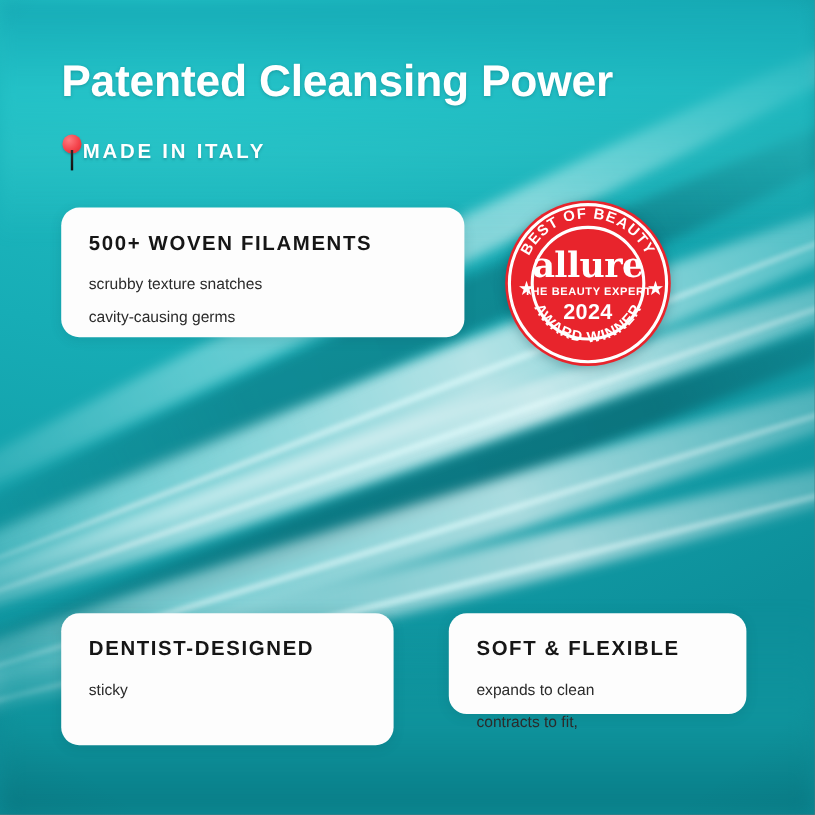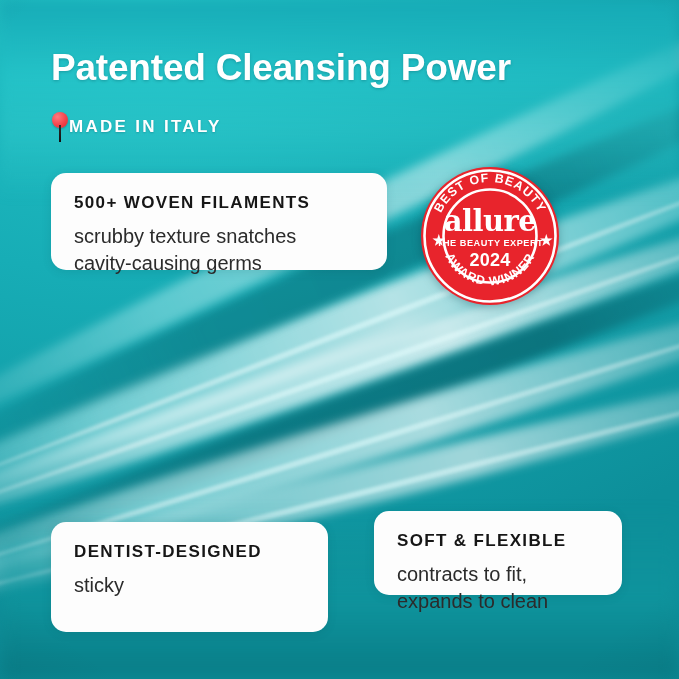--- a/index.html
+++ b/index.html
@@ -90,26 +90,26 @@
   .card{
     position:absolute;background:#fdfdfd;border-radius:15px;
     box-shadow:0 2px 10px rgba(0,60,70,.13);
     box-sizing:border-box;
   }
   .card-head{
     color:#161616;font-weight:bold;letter-spacing:1.35px;
     font-size:17px;line-height:20px;white-space:nowrap;
   }
   .card-body{
-    color:#2b2b2b;font-size:20px;line-height:27px;font-weight:normal;
+    color:#2b2b2b;font-size:13px;line-height:27px;font-weight:normal;
   }
   .card-body span{display:block;white-space:nowrap;}
 
-  #card-filaments{left:51px;top:173px;width:336px;height:97px;padding:20px 0 12px 23px;}
-  #card-dentist  {left:51px;top:522px;width:277px;height:110px;padding:20px 16px 0 23px;}
+  #card-filaments{left:51px;top:173px;width:336px;height:108px;padding:20px 0 12px 23px;}
+  #card-dentist  {left:51px;top:511px;width:277px;height:110px;padding:20px 16px 0 23px;}
   #card-soft     {left:374px;top:511px;width:248px;height:84px;padding:20px 0 0 23px;}
   #card-filaments .card-body,#card-dentist .card-body,#card-soft .card-body{margin-top:10px;}
 
   
   #allure-badge{
     position:absolute;left:419px;top:165px;width:142px;height:142px;
   }
   #allure-badge svg{display:block;filter:drop-shadow(0 2px 5px rgba(0,50,60,.3));}
   .seal-outer{fill:#e8242c;}
   .seal-ring{fill:none;stroke:#ffffff;stroke-width:2.6;}
@@ -182,22 +182,22 @@
   <div class="card" id="card-dentist">
     <div class="card-head">DENTIST-DESIGNED</div>
     <div class="card-body">
       <span>sticky</span>
     </div>
   </div>
 
   <div class="card" id="card-soft">
     <div class="card-head">SOFT &amp; FLEXIBLE</div>
     <div class="card-body">
+      <span>expands to clean</span>
       <span>contracts to fit,</span>
-      <span>expands to clean</span>
     </div>
   </div>
 
   <div id="allure-badge">
     <svg width="142" height="142" viewBox="0 0 142 142" xmlns="http://www.w3.org/2000/svg">
       <defs>
         <path id="arcTop" d="M 17,71 A 54,54 0 0 1 125,71"></path>
         <path id="arcBottom" d="M 22,71 A 49,49 0 0 0 120,71"></path>
       </defs>
       <circle class="seal-outer" cx="71" cy="71" r="69"></circle>

